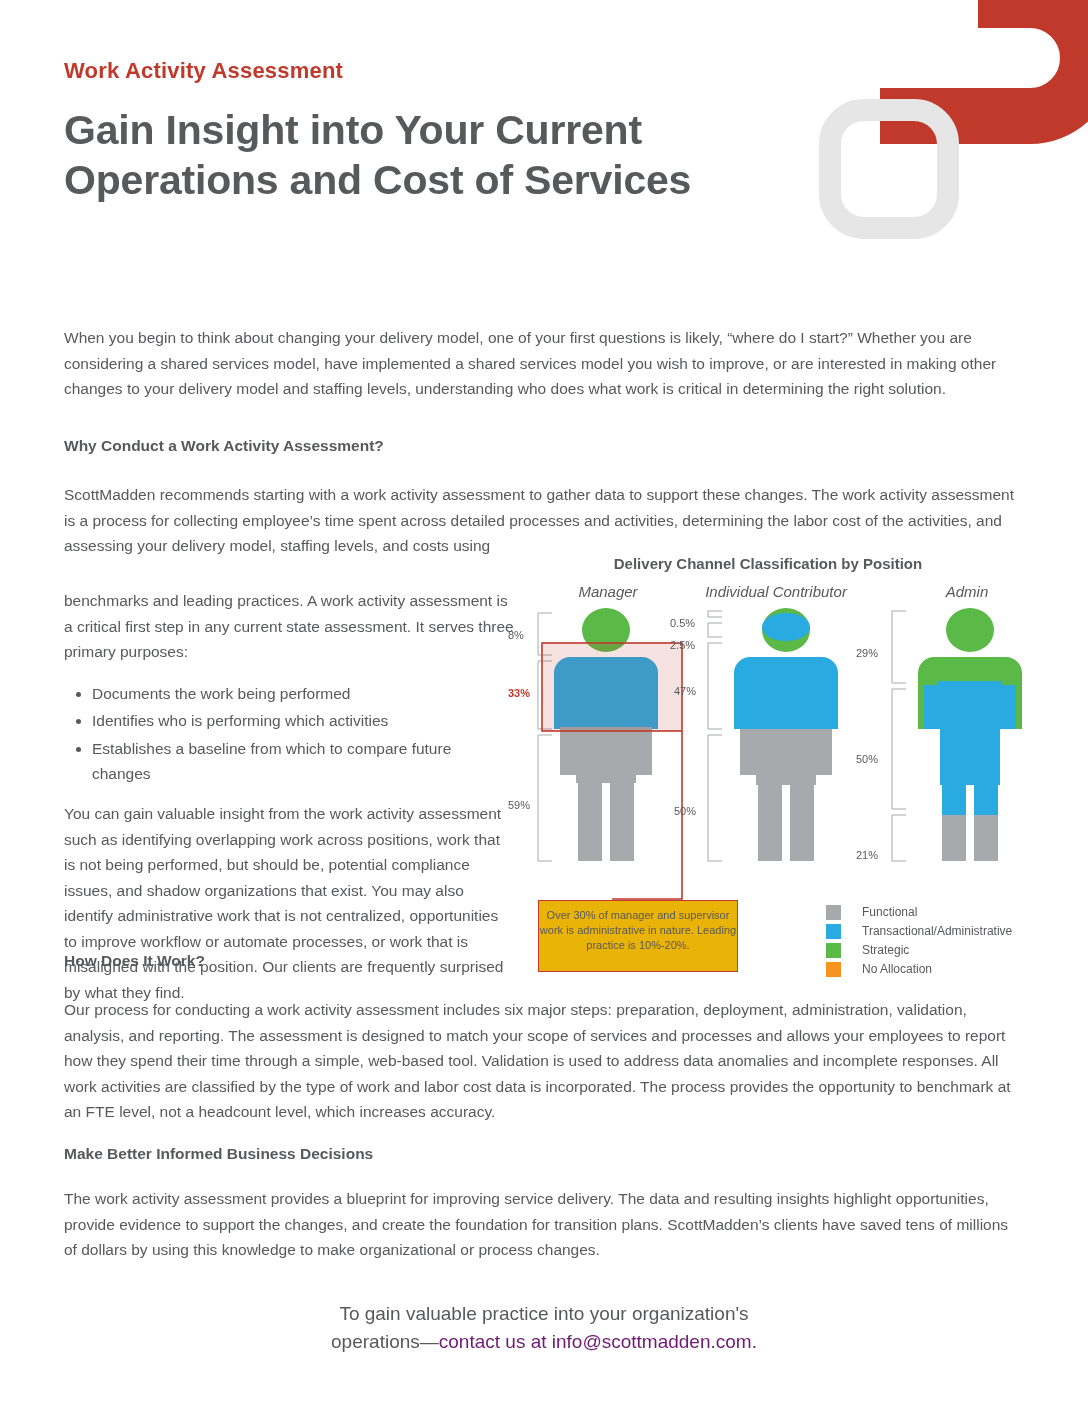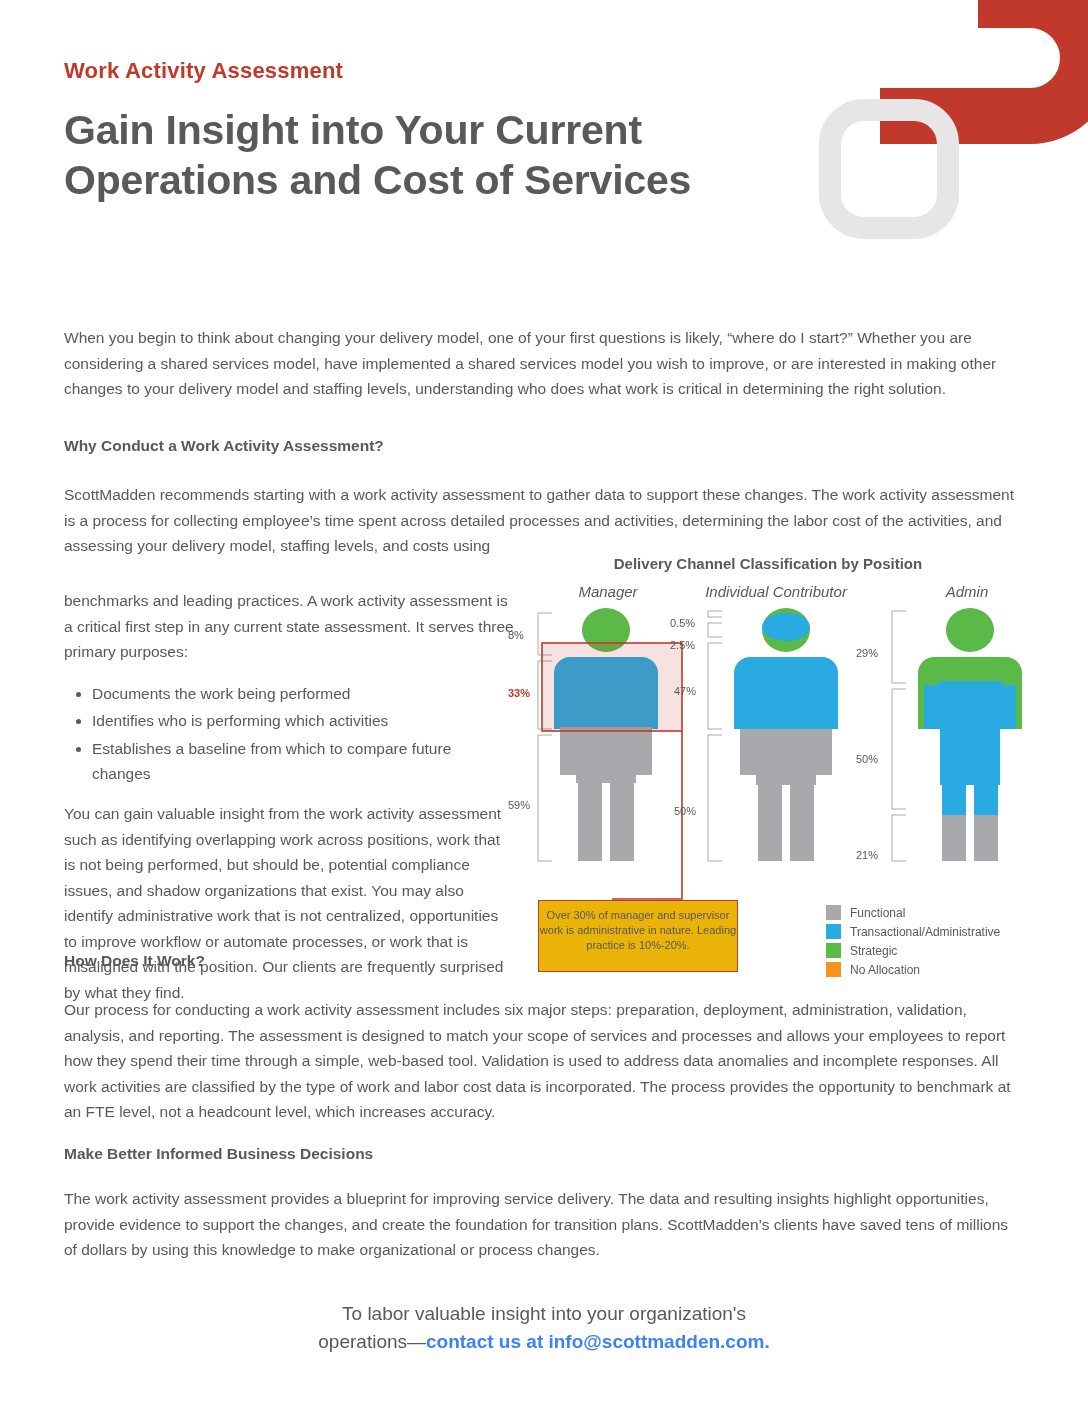--- a/index.html
+++ b/index.html
@@ -116,21 +116,21 @@
   .footer-cta {
     position: absolute;
     top: 1300px;
     left: 0;
     width: 1088px;
     text-align: center;
     font-size: 19px;
     line-height: 1.45;
     color: #58595b;
   }
-  .footer-cta b { font-weight: bold; color: #3b82f6; }
+  .footer-cta b { font-weight: normal; color: #701a75; }
 
   
   .figure {
     position: absolute;
     top: 555px;
     left: 508px;
     width: 520px;
     height: 430px;
   }
   .fig-title {
@@ -172,22 +172,22 @@
   }
   .legend {
     position: absolute;
     left: 318px;
     top: 350px;
     font-size: 12px;
     color: #58595b;
   }
   .legend-row {
     display: flex;
-    align-items: center;
     margin-bottom: 4px;
+    gap: 12px;
   }
   .legend-swatch {
     width: 15px;
     height: 15px;
     margin-right: 9px;
     flex: 0 0 auto;
   }
 </style>
 </head>
 <body>
@@ -217,21 +217,21 @@
     <p>You can gain valuable insight from the work activity assessment such as identifying overlapping work across positions, work that is not being performed, but should be, potential compliance issues, and shadow organizations that exist. You may also identify administrative work that is not centralized, opportunities to improve workflow or automate processes, or work that is misaligned with the position. Our clients are frequently surprised by what they find.</p>
   </div>
 
   <div class="h2 sec-how-title">How Does It Work?</div>
   <div class="sec-how-body">Our process for conducting a work activity assessment includes six major steps: preparation, deployment, administration, validation, analysis, and reporting. The assessment is designed to match your scope of services and processes and allows your employees to report how they spend their time through a simple, web-based tool. Validation is used to address data anomalies and incomplete responses. All work activities are classified by the type of work and labor cost data is incorporated. The process provides the opportunity to benchmark at an FTE level, not a headcount level, which increases accuracy.</div>
 
   <div class="h2 sec-make-title">Make Better Informed Business Decisions</div>
   <div class="sec-make-body">The work activity assessment provides a blueprint for improving service delivery. The data and resulting insights highlight opportunities, provide evidence to support the changes, and create the foundation for transition plans. ScottMadden’s clients have saved tens of millions of dollars by using this knowledge to make organizational or process changes.</div>
 
   <div class="footer-cta">
-    <span>To labor valuable insight into your organization's</span><br>
+    <span>To gain valuable practice into your organization's</span><br>
     <span>operations—</span><b>contact us at info@scottmadden.com.</b>
   </div>
 
   <div class="figure">
 
     <div class="fig-title">Delivery Channel Classification by Position</div>
 
     <div class="fig-sub" style="top:28px; left:20px; width:160px;text-align:center;">Manager</div>
     <div class="fig-sub" style="top:28px; left:168px; width:200px;">Individual Contributor</div>
     <div class="fig-sub" style="top:28px; left:389px; width:140px;">Admin</div>

